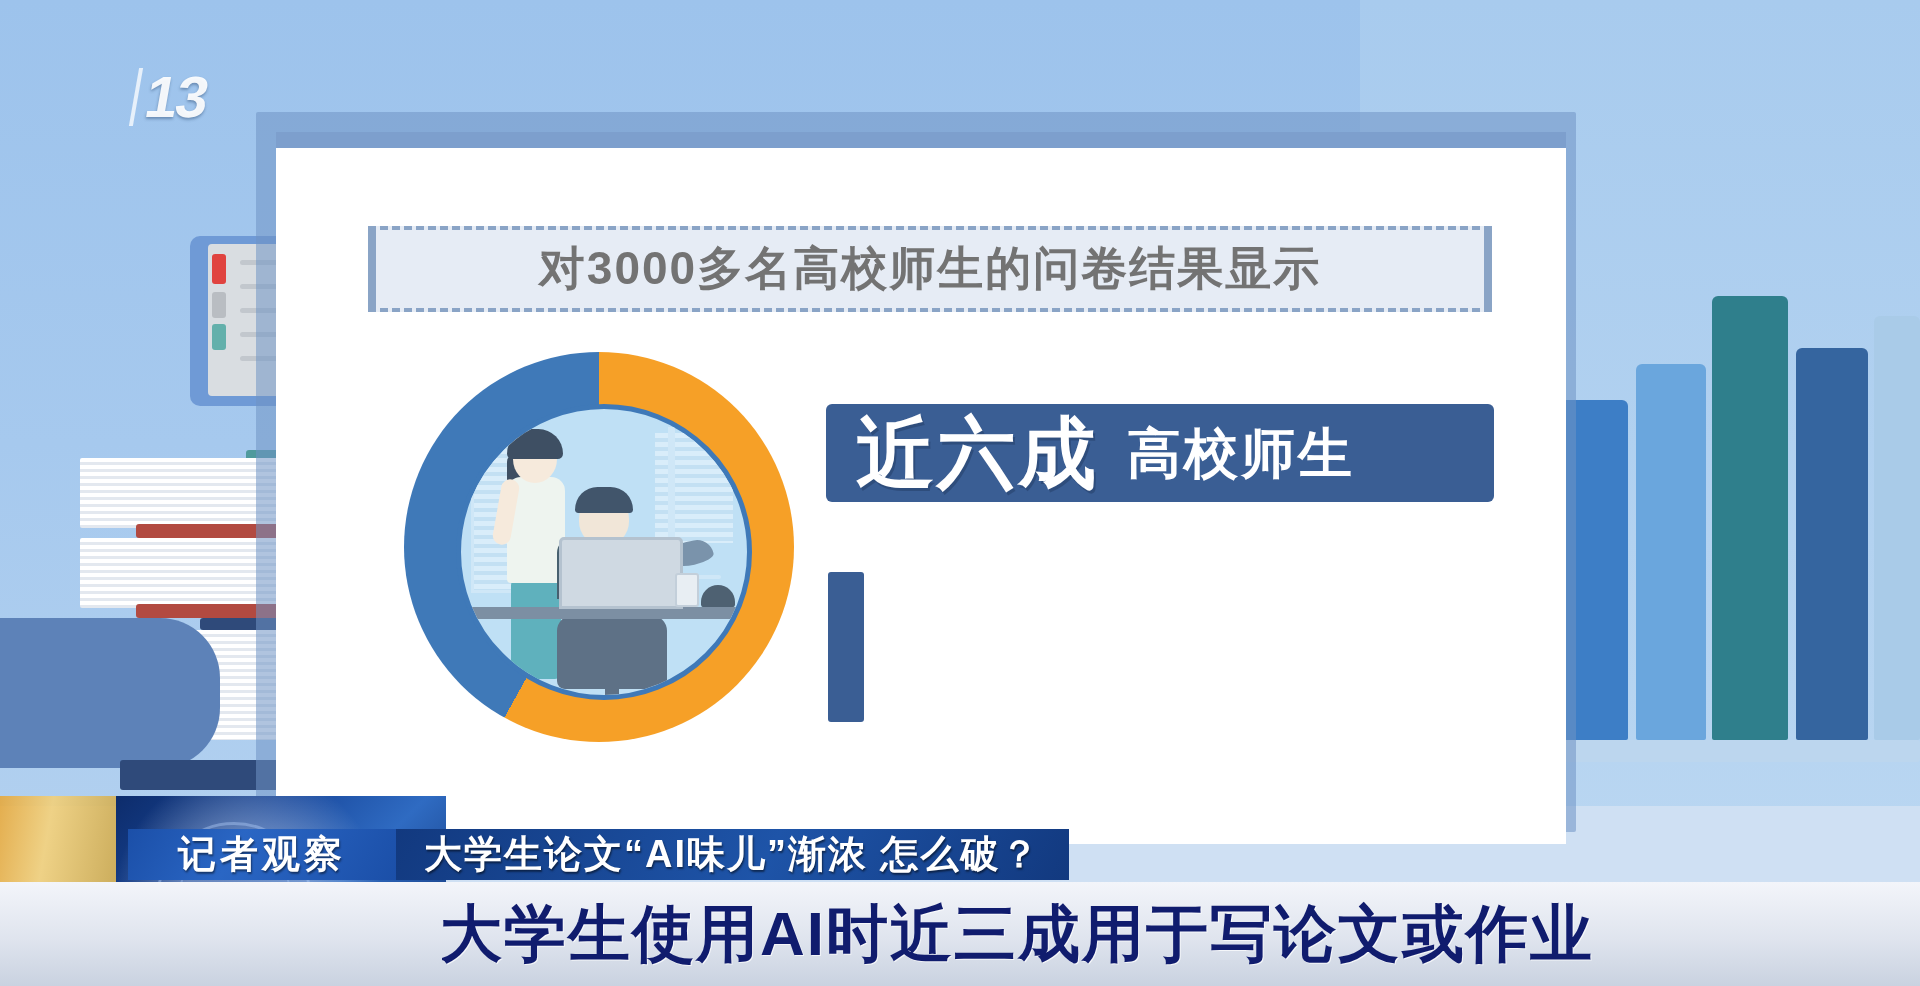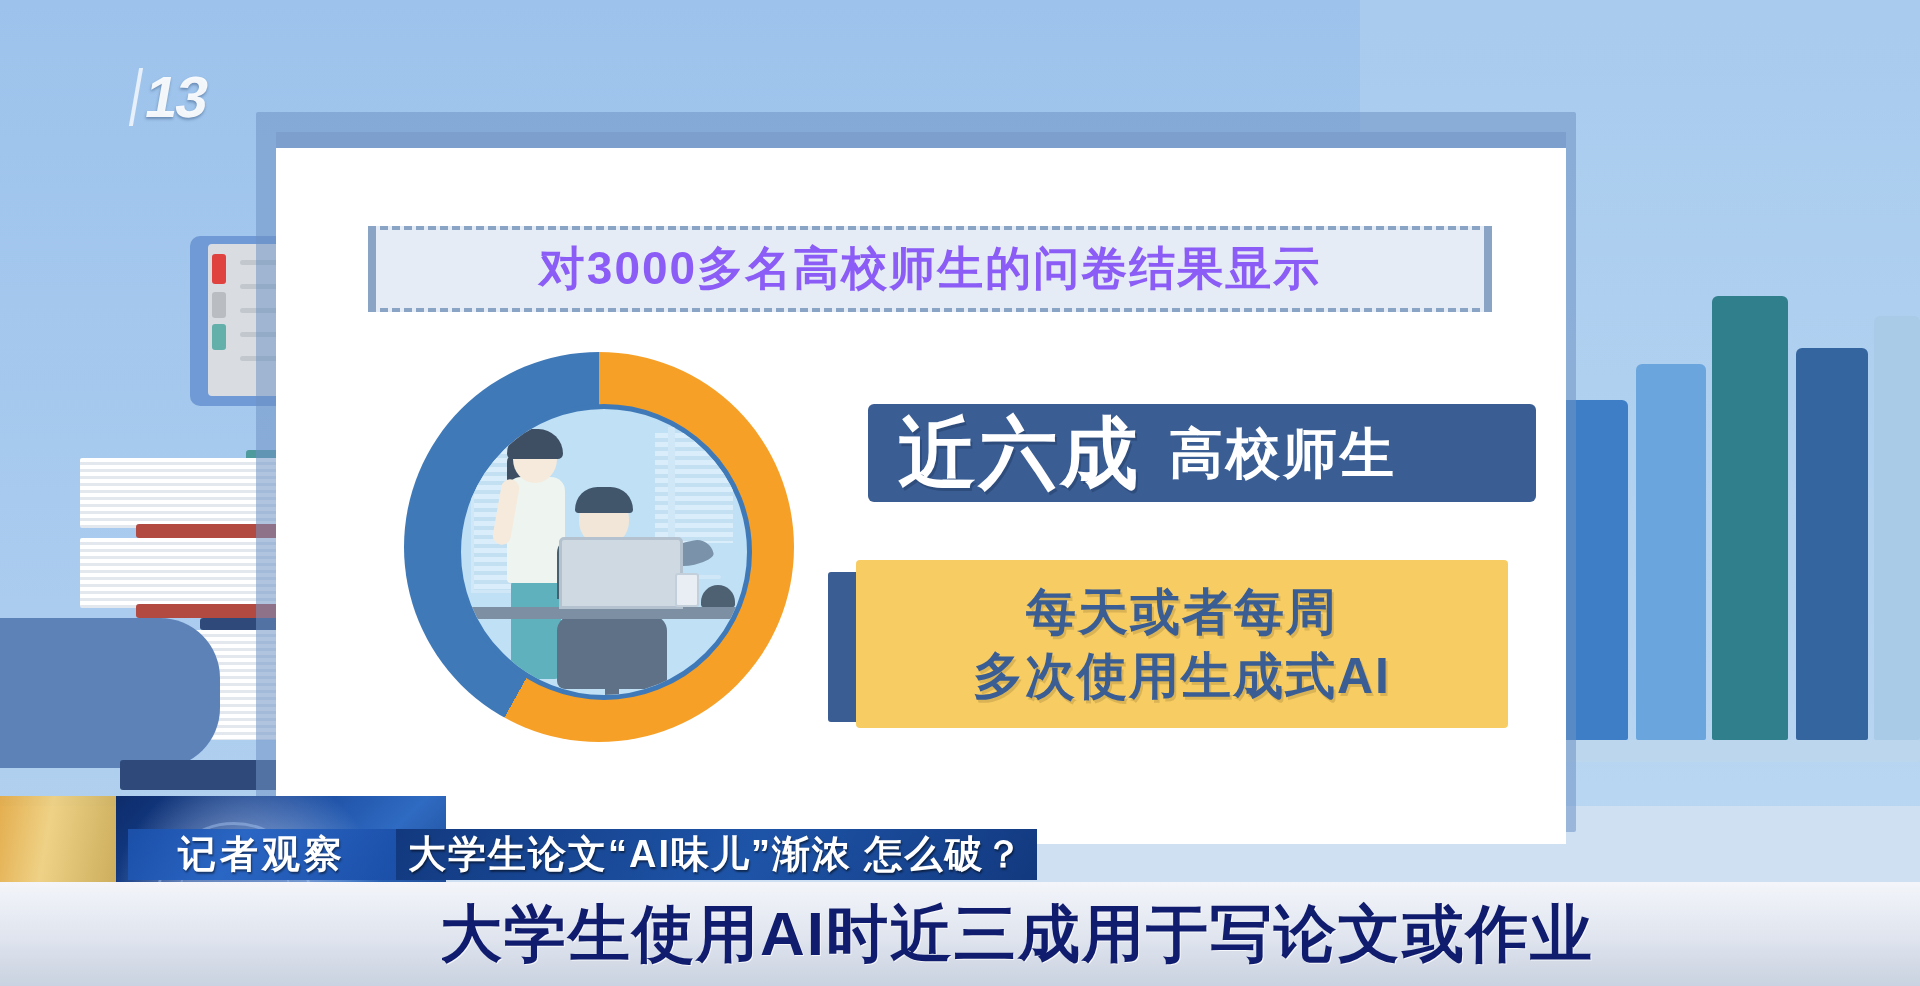--- a/index.html
+++ b/index.html
@@ -112,21 +112,21 @@
   .ig-subtitle-wrap{
     position:absolute;left:92px;top:94px;width:1108px;height:78px;
     background:#e6ecf5;
     border-top:4px dashed #8aa4c6;
     border-bottom:4px dashed #8aa4c6;
     border-left:8px solid #8aa4c6;
     border-right:8px solid #8aa4c6;
     display:flex;align-items:center;justify-content:center;
   }
   .ig-subtitle{
-    font-size:46px;font-weight:700;color:#8b5cf6;letter-spacing:2px;
+    font-size:46px;font-weight:700;color:#737373;letter-spacing:2px;
   }
 
   
   .donut-wrap{
     position:absolute;left:404px;top:352px;width:390px;height:390px;
     z-index:22;
   }
   .donut{
     position:absolute;inset:0;border-radius:50%;
   }
@@ -218,21 +218,21 @@
     position:absolute;right:48px;bottom:88px;width:20px;height:30px;
     background:#e8eef3;border-radius:3px;border:2px solid #c3cfda;
   }
   .bell{
     position:absolute;right:12px;bottom:88px;width:34px;height:22px;
     background:#4e6172;border-radius:18px 18px 3px 3px;
   }
 
   
   .banner-blue{
-    position:absolute;left:868px;top:404px;width:668px;height:98px;
+    position:absolute;left:826px;top:404px;width:668px;height:98px;
     background:#3a5e94;border-radius:6px;
     z-index:24;
     display:flex;align-items:center;
     padding-left:30px;box-sizing:border-box;gap:28px;
   }
   .banner-big{
     font-size:78px;font-weight:700;color:#ffffff;letter-spacing:3px;
     line-height:1;
     text-shadow:2px 3px 0 rgba(25,45,80,.35);
   }
@@ -263,21 +263,21 @@
   .lt-tag{
     width:268px;
     background:linear-gradient(120deg,#1b4fa8 0%,#2a66c4 40%,#1b4fa8 100%);
     display:flex;align-items:center;justify-content:center;
     color:#fff;font-size:38px;font-weight:700;letter-spacing:4px;
     text-shadow:1px 2px 2px rgba(0,0,0,.45);
   }
   .lt-sub{
     background:linear-gradient(120deg,#12397f 0%,#1e54a8 55%,#12397f 100%);
     display:flex;align-items:center;
-    padding:0 12px;
+    padding:0 28px;
     color:#fff;font-size:38px;font-weight:700;letter-spacing:2px;
     text-shadow:1px 2px 2px rgba(0,0,0,.5);
   }
   .lt-row2{
     position:absolute;left:0;bottom:0;width:100%;height:104px;
     background:linear-gradient(180deg,#f3f5fa 0%,#dfe4ee 55%,#c9d2e0 100%);
     display:flex;align-items:center;
   }
   .lt-headline{
     margin-left:440px;
@@ -392,24 +392,20 @@
       <div class="bell"></div>
     </div>
   </div>
 
   <div class="banner-blue">
     <span class="banner-big">近六成</span>
     <span class="banner-small">高校师生</span>
   </div>
 
   <div class="banner-yellow-tab"></div>
-  <div class="banner-yellow">
-    <div class="yellow-line">每天或者每周</div>
-    <div class="yellow-line">多次使用生成式AI</div>
-  </div>
 
   <div class="lt-wrap">
     <div class="lt-streak"></div>
     <div class="lt-globe">
       <div class="lt-globe-ring"></div>
       <div class="lt-globe-ring2"></div>
     </div>
 
     <div class="lt-row1">
       <div class="lt-tag">记者观察</div>

